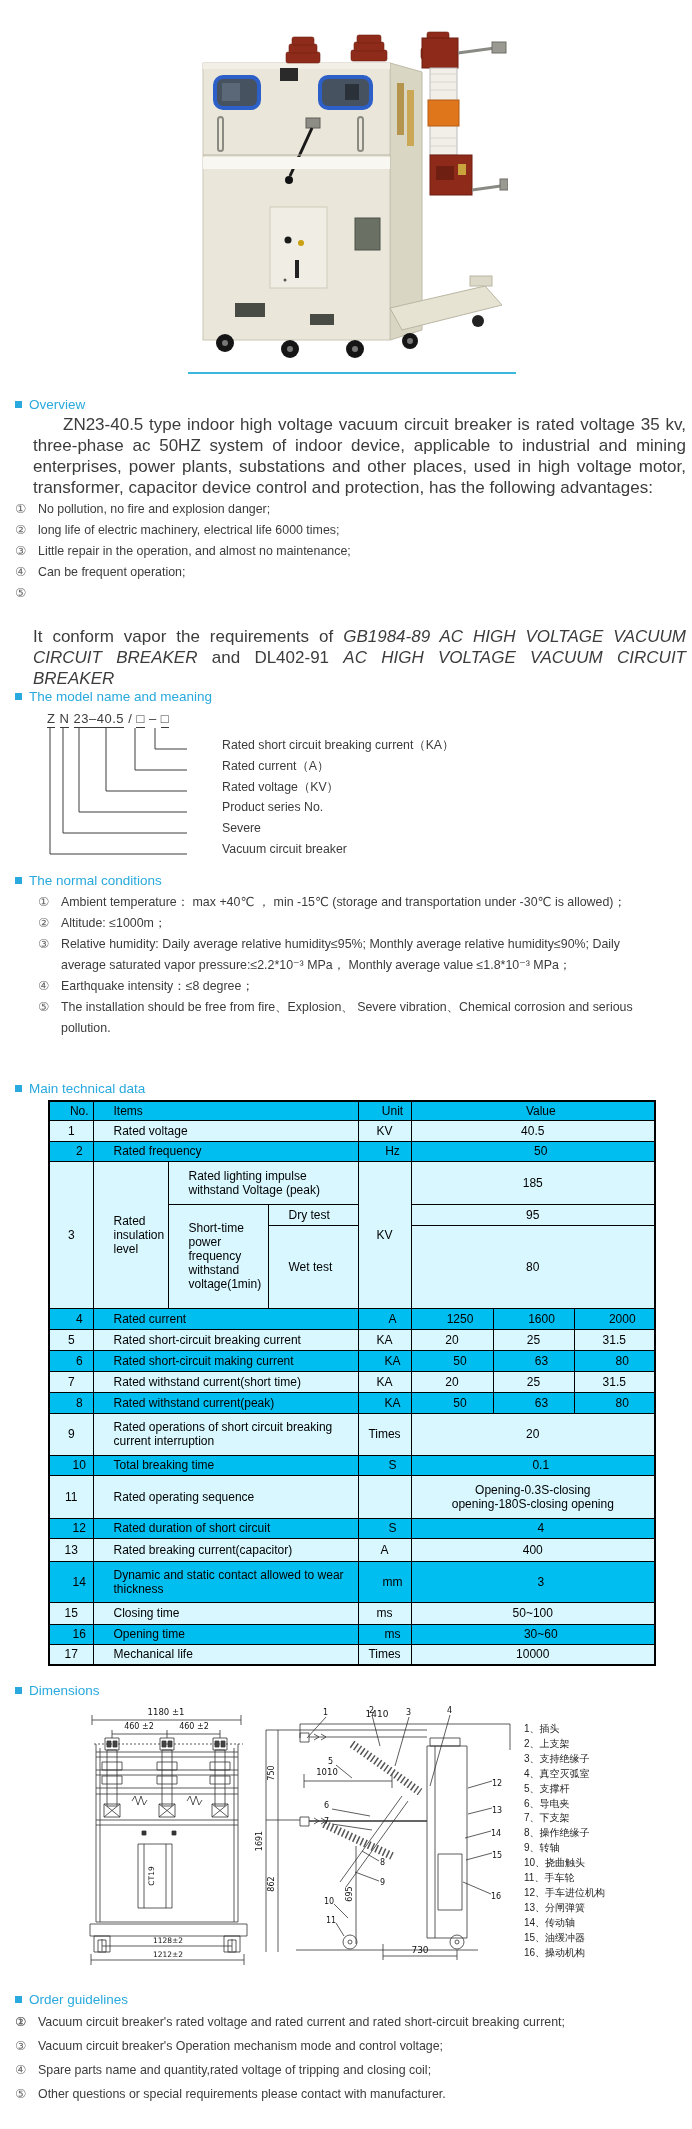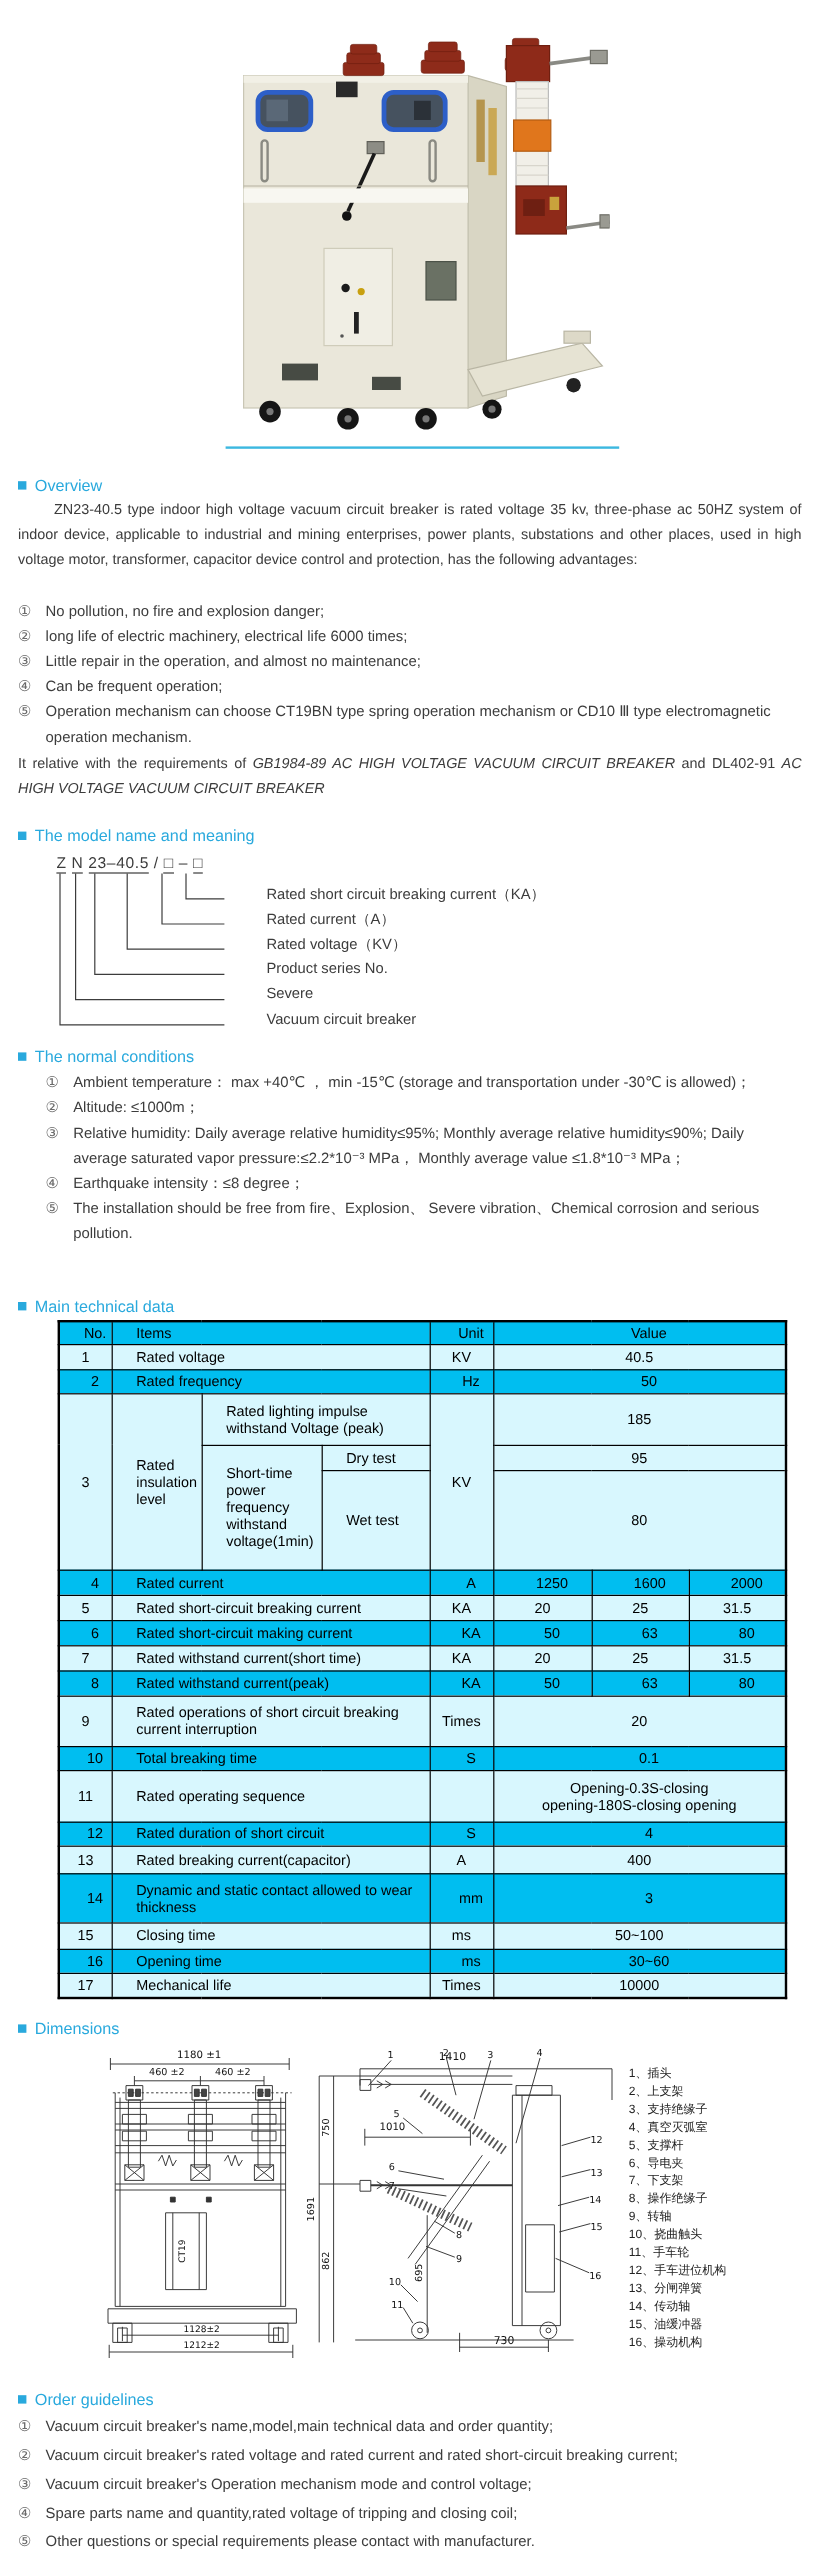--- a/index.html
+++ b/index.html
@@ -1,20 +1,20 @@
 <!DOCTYPE html>
 <html><head>
 <meta charset="utf-8">
 <style>
   html,body{margin:0;padding:0;background:#fff;}
   body{width:692px;height:2129px;position:relative;font-family:"Liberation Sans","DejaVu Sans",sans-serif;color:#3c3c3c;overflow:hidden;}
   .abs{position:absolute;}
   .sec-h{position:absolute;left:15px;height:16px;display:flex;align-items:center;gap:7px;color:#29a9dd;font-size:13.5px;justify-content:flex-end;}
   .sq{width:7px;height:7px;background:#29a9dd;flex:0 0 auto;}
-  .para{position:absolute;left:15px;width:653px;font-size:12px;line-height:21px;text-align:justify;color:#3c3c3c;}
+  .para{position:absolute;left:33px;width:653px;font-size:17px;line-height:21px;text-align:justify;color:#3c3c3c;}
   .indent{text-indent:30px;}
   .nlist{position:absolute;font-size:12.4px;line-height:21px;color:#3c3c3c;}
   .nitem{position:relative;padding-left:23px;}
   .nitem .cnum{position:absolute;left:0;top:0;color:#6a6a6a;}
   .ital{font-style:italic;}
   
   .code-line{position:absolute;left:47px;top:711px;font-size:13px;color:#3c3c3c;letter-spacing:.5px;}
   .code-line .u{border-bottom:1px solid #3c3c3c;padding-bottom:1px;}
   .mlabel{position:absolute;left:222px;font-size:12.3px;color:#3c3c3c;white-space:nowrap;}
   
@@ -130,24 +130,24 @@
     <span class="sq"></span>
     <span>Overview</span>
   </div>
   <div class="para indent" style="top:414px">ZN23-40.5 type indoor high voltage vacuum circuit breaker is rated voltage 35 kv, three-phase ac 50HZ system of indoor device, applicable to industrial and mining enterprises, power plants, substations and other places, used in high voltage motor, transformer, capacitor device control and protection, has the following advantages:</div>
 
   <div class="nlist" style="left:15px;top:499px;width:648px">
     <div class="nitem"><span class="cnum">①</span><span>No pollution, no fire and explosion danger;</span></div>
     <div class="nitem"><span class="cnum">②</span><span>long life of electric machinery, electrical life 6000 times;</span></div>
     <div class="nitem"><span class="cnum">③</span><span>Little repair in the operation, and almost no maintenance;</span></div>
     <div class="nitem"><span class="cnum">④</span><span>Can be frequent operation;</span></div>
-    <div class="nitem"><span class="cnum">⑤</span><span>Operation mechanism can choose CT19BN type spring operation mechanism or CD10 Ⅲ type electromagnetic operation mechanism.</span></div>
-  </div>
-
-  <div class="para" style="top:626px"><span>It relative with the requirements of </span><span class="ital">GB1984-89 AC HIGH VOLTAGE VACUUM CIRCUIT BREAKER</span><span> and DL402-91 </span><span class="ital">AC HIGH VOLTAGE VACUUM CIRCUIT BREAKER</span></div>
+    <div class="nitem"><span class="cnum">⑤</span></div>
+  </div>
+
+  <div class="para" style="top:626px"><span>It conform vapor the requirements of </span><span class="ital">GB1984-89 AC HIGH VOLTAGE VACUUM CIRCUIT BREAKER</span><span> and DL402-91 </span><span class="ital">AC HIGH VOLTAGE VACUUM CIRCUIT BREAKER</span></div>
 
   <div class="sec-h" style="top:688px">
     <span class="sq"></span>
     <span>The model name and meaning</span>
   </div>
   <div class="code-line">
     <span class="u">Z</span>&nbsp;<span class="u">N</span>&nbsp;<span class="u">23–40.5</span>&nbsp;<span>/</span>&nbsp;<span class="u">□</span>&nbsp;<span>–</span>&nbsp;<span class="u">□</span>
   </div>
   <svg class="abs" style="left:0;top:700px" width="692" height="162" viewBox="0 0 692 162" xmlns="http://www.w3.org/2000/svg">
     <g stroke="#3c3c3c" stroke-width="1" fill="none">
@@ -518,20 +518,20 @@
     <div>14、传动轴</div>
     <div>15、油缓冲器</div>
     <div>16、操动机构</div>
   </div>
 
   <div class="sec-h" style="top:1991px">
     <span class="sq"></span>
     <span>Order guidelines</span>
   </div>
   <div class="nlist" style="left:15px;top:2010px;width:660px;line-height:24px">
-    <div class="nitem"><span class="cnum">①</span><span>Vacuum circuit breaker's name,model,main technical data and order quantity;</span></div>
+    <div class="nitem"><span class="cnum">①</span></div>
     <div class="nitem"><span class="cnum">②</span><span>Vacuum circuit breaker's rated voltage and rated current and rated short-circuit breaking current;</span></div>
     <div class="nitem"><span class="cnum">③</span><span>Vacuum circuit breaker's Operation mechanism mode and control voltage;</span></div>
     <div class="nitem"><span class="cnum">④</span><span>Spare parts name and quantity,rated voltage of tripping and closing coil;</span></div>
     <div class="nitem"><span class="cnum">⑤</span><span>Other questions or special requirements please contact with manufacturer.</span></div>
   </div>
 
 </div>
 
 </body></html>

